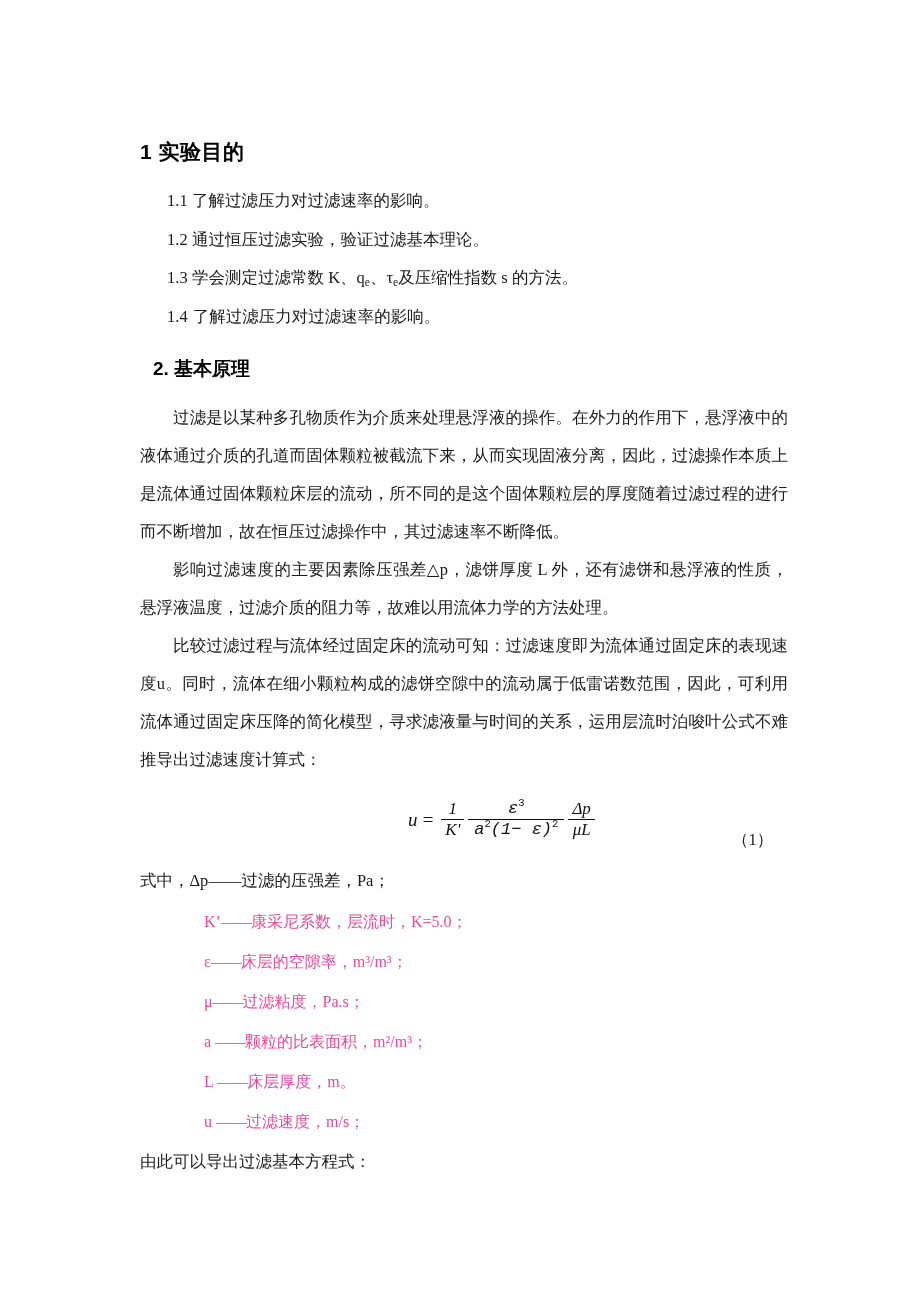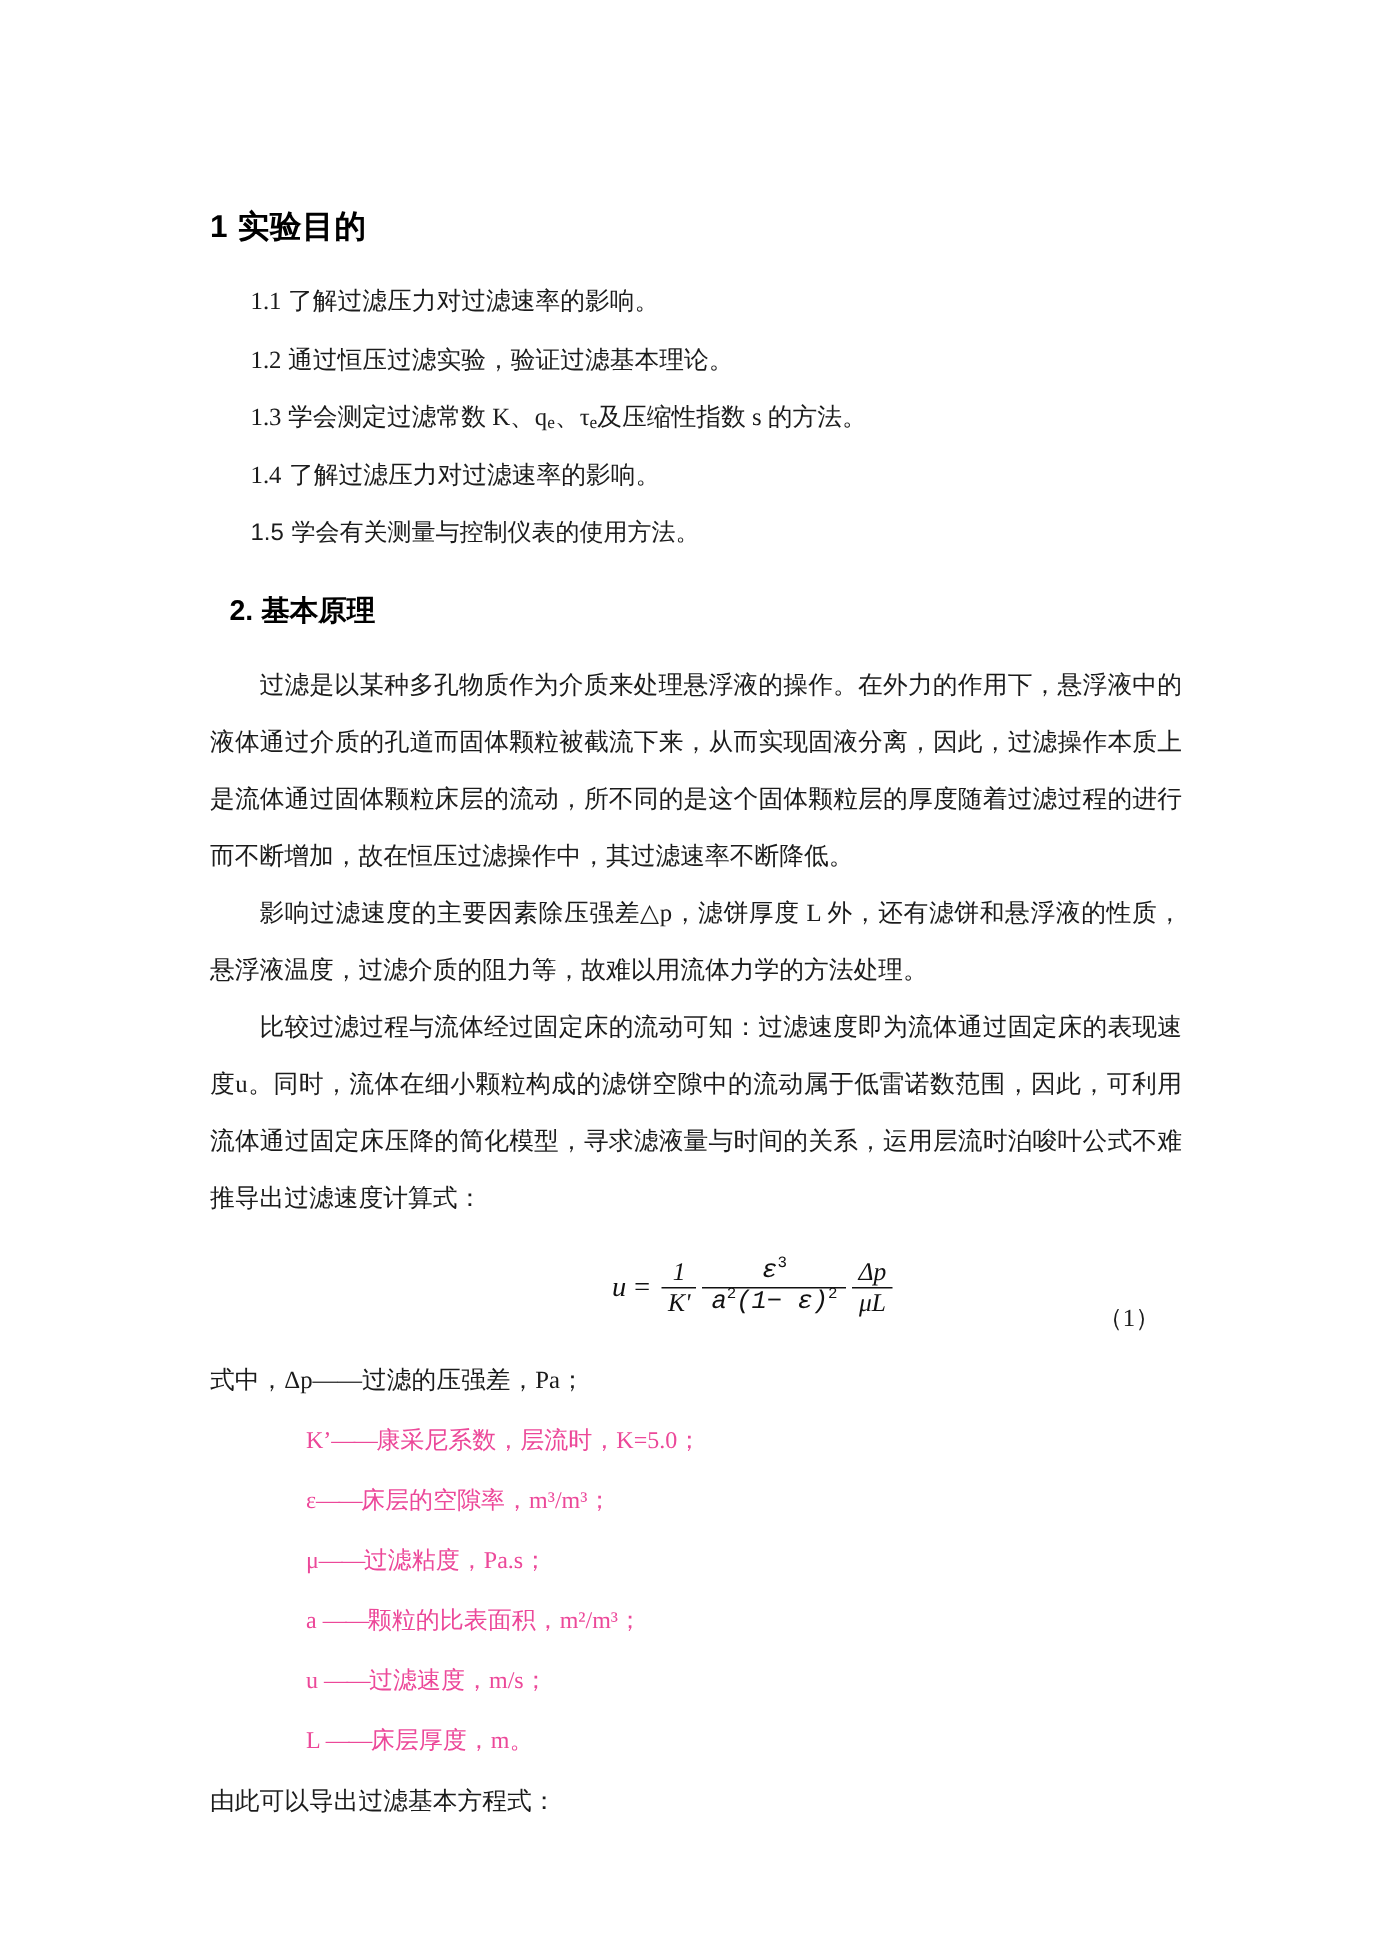--- a/index.html
+++ b/index.html
@@ -217,23 +217,20 @@
       </li>
       <li class="obj-item tabbed">
         <span class="num">1.2</span><span class="txt">通过恒压过滤实验，验证过滤基本理论。</span>
       </li>
       <li class="obj-item tabbed">
         <span class="num">1.3</span><span class="txt"><span>学会测定过滤常数 K、q</span><sub>e</sub><span>、τ</span><sub>e</sub><span>及压缩性指数 s 的方法。</span></span>
       </li>
       <li class="obj-item tight">
         <span class="num">1.4</span><span class="txt">了解过滤压力对过滤速率的影响。</span>
       </li>
-      <li class="obj-item tight sans">
-        <span class="num">1.5</span><span class="txt">学会有关测量与控制仪表的使用方法。</span>
-      </li>
     </ul>
 
     <div class="heading-2-wrap">
       <h2 class="sec-heading">2. 基本原理</h2>
     </div>
 
     <div class="body-block">
       <p class="para">过滤是以某种多孔物质作为介质来处理悬浮液的操作。在外力的作用下，悬浮液中的液体通过介质的孔道而固体颗粒被截流下来，从而实现固液分离，因此，过滤操作本质上是流体通过固体颗粒床层的流动，所不同的是这个固体颗粒层的厚度随着过滤过程的进行而不断增加，故在恒压过滤操作中，其过滤速率不断降低。</p>
       <p class="para">影响过滤速度的主要因素除压强差△p，滤饼厚度 L 外，还有滤饼和悬浮液的性质，悬浮液温度，过滤介质的阻力等，故难以用流体力学的方法处理。</p>
       <p class="para">比较过滤过程与流体经过固定床的流动可知：过滤速度即为流体通过固定床的表现速度u。同时，流体在细小颗粒构成的滤饼空隙中的流动属于低雷诺数范围，因此，可利用流体通过固定床压降的简化模型，寻求滤液量与时间的关系，运用层流时泊唆叶公式不难推导出过滤速度计算式：</p>
@@ -275,23 +272,23 @@
       <li class="def-item">
         <span class="sym">ε</span><span class="dash">——</span><span class="desc">床层的空隙率，m³/m³；</span>
       </li>
       <li class="def-item">
         <span class="sym">μ</span><span class="dash">——</span><span class="desc">过滤粘度，Pa.s；</span>
       </li>
       <li class="def-item">
         <span class="sym">a </span><span class="dash">——</span><span class="desc">颗粒的比表面积，m²/m³；</span>
       </li>
       <li class="def-item">
+        <span class="sym">L </span><span class="dash">——</span><span class="desc">床层厚度，m。</span>
+      </li>
+      <li class="def-item">
         <span class="sym">u </span><span class="dash">——</span><span class="desc">过滤速度，m/s；</span>
-      </li>
-      <li class="def-item">
-        <span class="sym">L </span><span class="dash">——</span><span class="desc">床层厚度，m。</span>
       </li>
     </ul>
 
     <div class="closing">由此可以导出过滤基本方程式：</div>
 
   </div>
 </div>
 
 </body></html>

